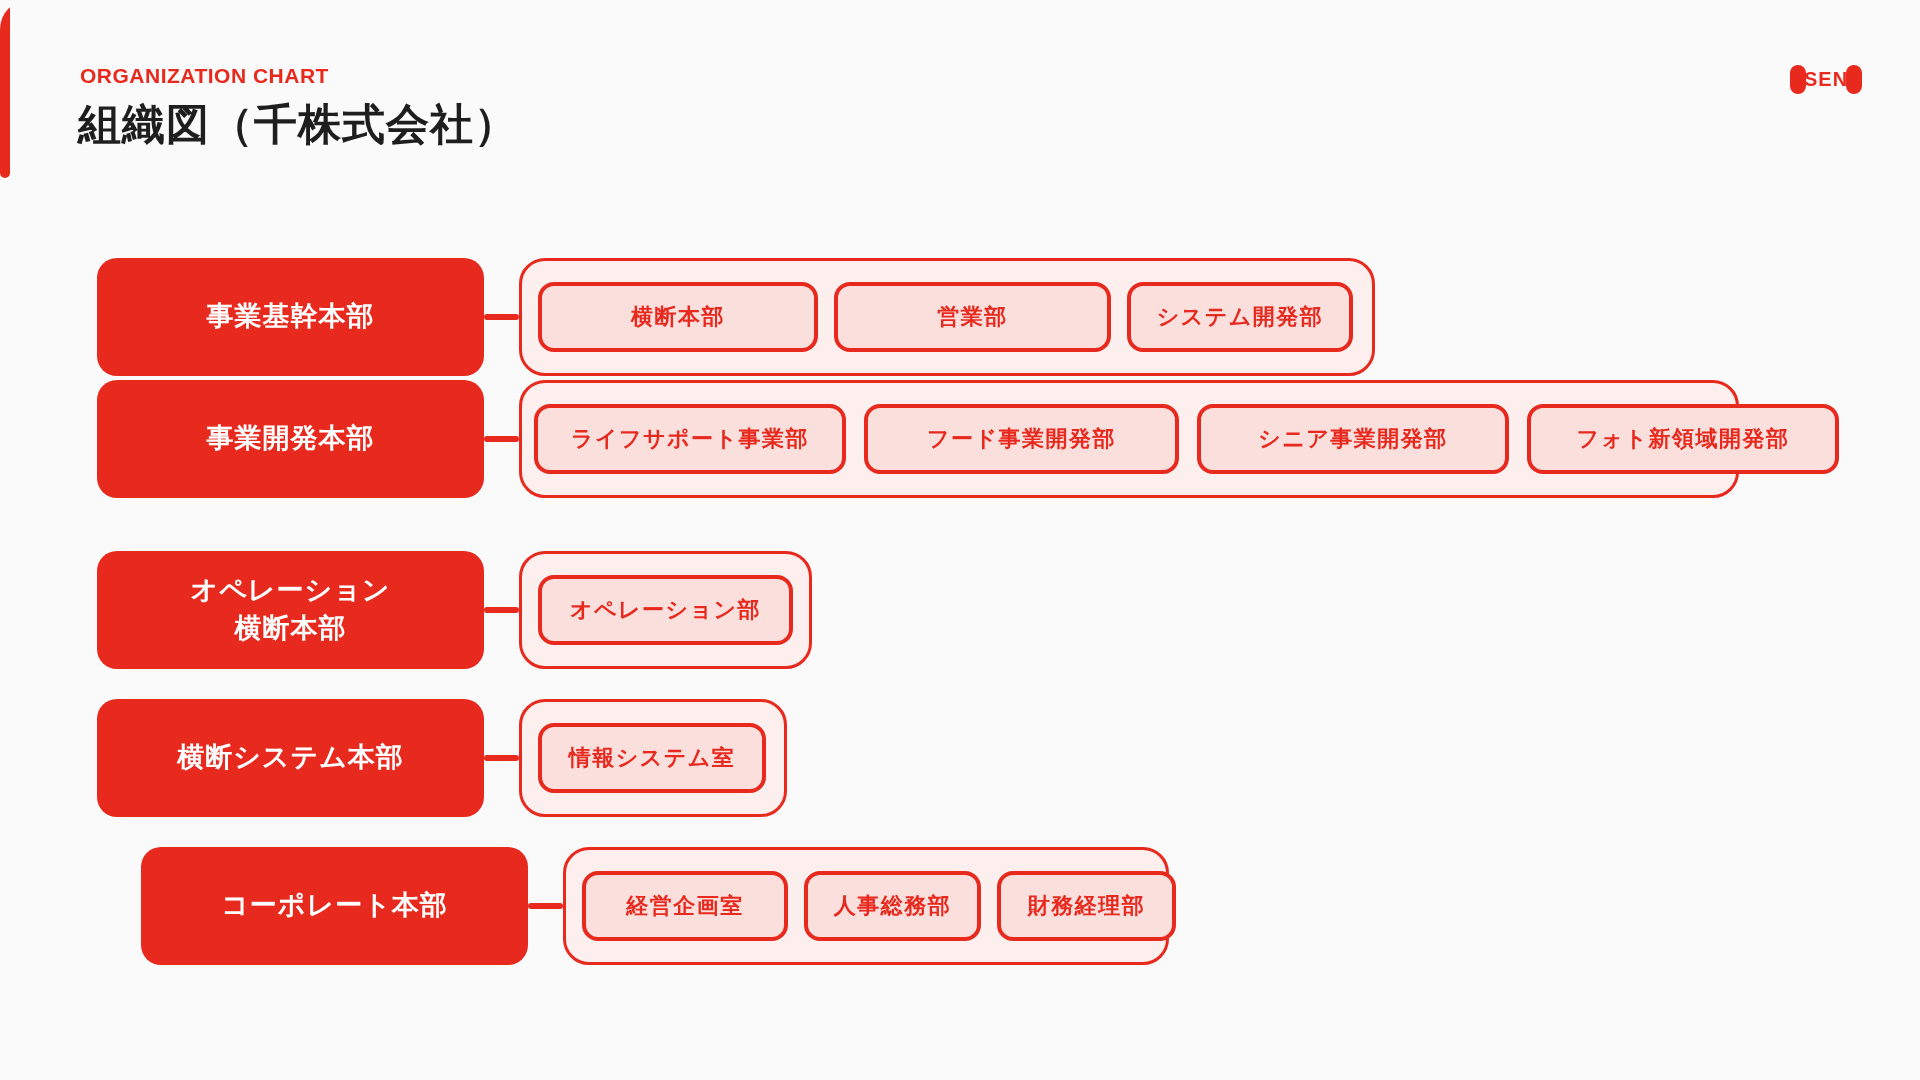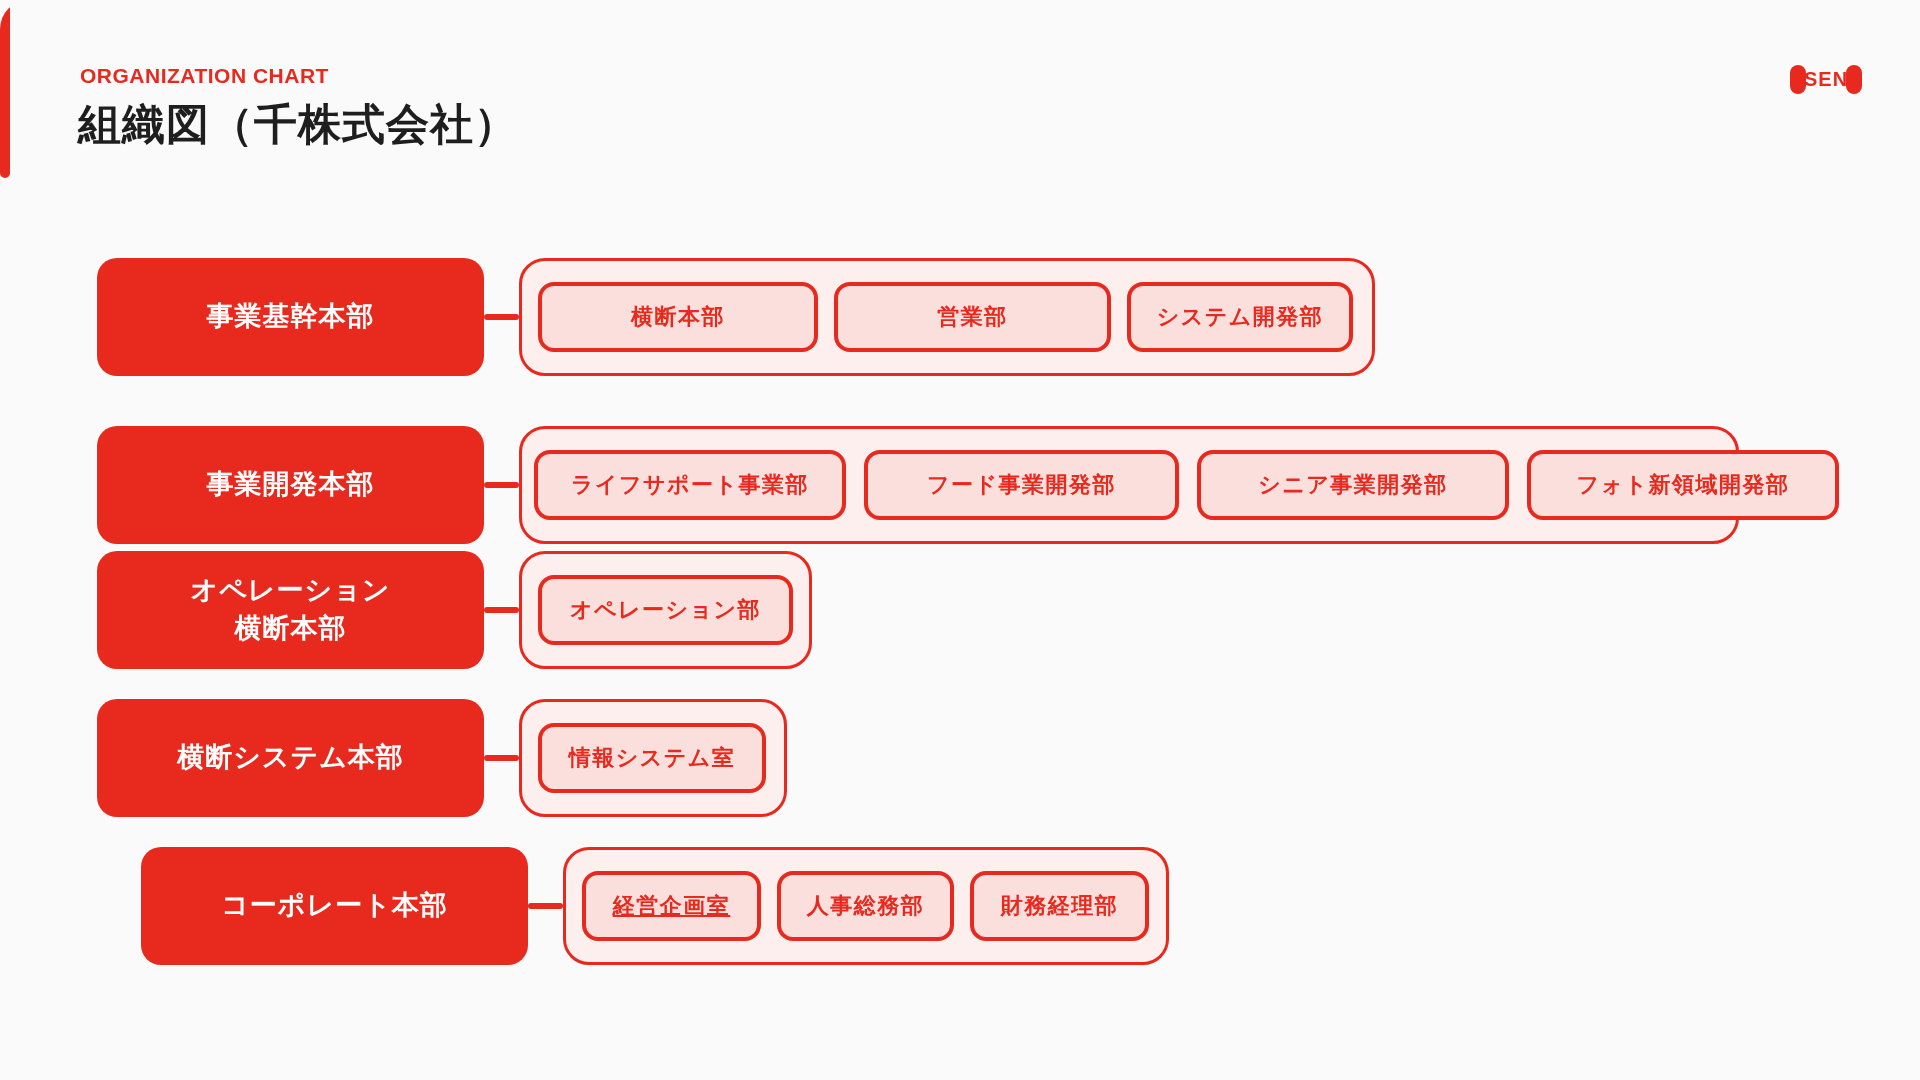--- a/index.html
+++ b/index.html
@@ -35,21 +35,21 @@
   }
   .logo-block{display:inline-block;width:16px;height:29px;background:var(--red);}
   .logo-text{
     font-size:20px;font-weight:800;color:var(--red);
     letter-spacing:1px;margin:0 -2px;z-index:1;line-height:1;
     transform:scaleY(1.05);
   }
 
   
   .row{position:absolute;left:97px;height:118px;display:flex;align-items:center;}
-  .row-1{top:258px;} .row-2{top:426px;} .row-3{top:551px;} .row-4{top:699px;} .row-5{top:847px;margin-left:44px;}
+  .row-1{top:258px;} .row-2{top:380px;} .row-3{top:551px;} .row-4{top:699px;} .row-5{top:847px;margin-left:44px;}
 
   .parent{
     width:387px;height:118px;flex:0 0 387px;
     background:var(--red);border-radius:20px;
     color:#fff;font-size:27px;font-weight:800;letter-spacing:1px;
     display:flex;align-items:center;justify-content:center;
     text-align:center;line-height:1.4;white-space:pre-line;
   }
   .connector{width:35px;height:6px;background:var(--red);flex:0 0 35px;}
   .group{
@@ -72,21 +72,21 @@
   .row-2 .child{width:312px;}
   .row-2 .child:nth-child(2){width:315px;}
 
   .row-3 .group{width:293px;}
   .row-3 .child{width:255px;}
 
   .row-4 .group{width:268px;}
   .row-4 .child{width:228px;}
 
   .row-5 .group{width:606px;}
-  .row-5 .child:nth-child(1){width:179px;text-decoration:underline;}
+  .row-5 .child:nth-child(1){width:206px;}
   .row-5 .child:nth-child(2){width:177px;}
   .row-5 .child:nth-child(3){width:179px;}
 </style>
 </head>
 <body>
 
 <div class="page">
 
   <div class="accent-bar"></div>
 

